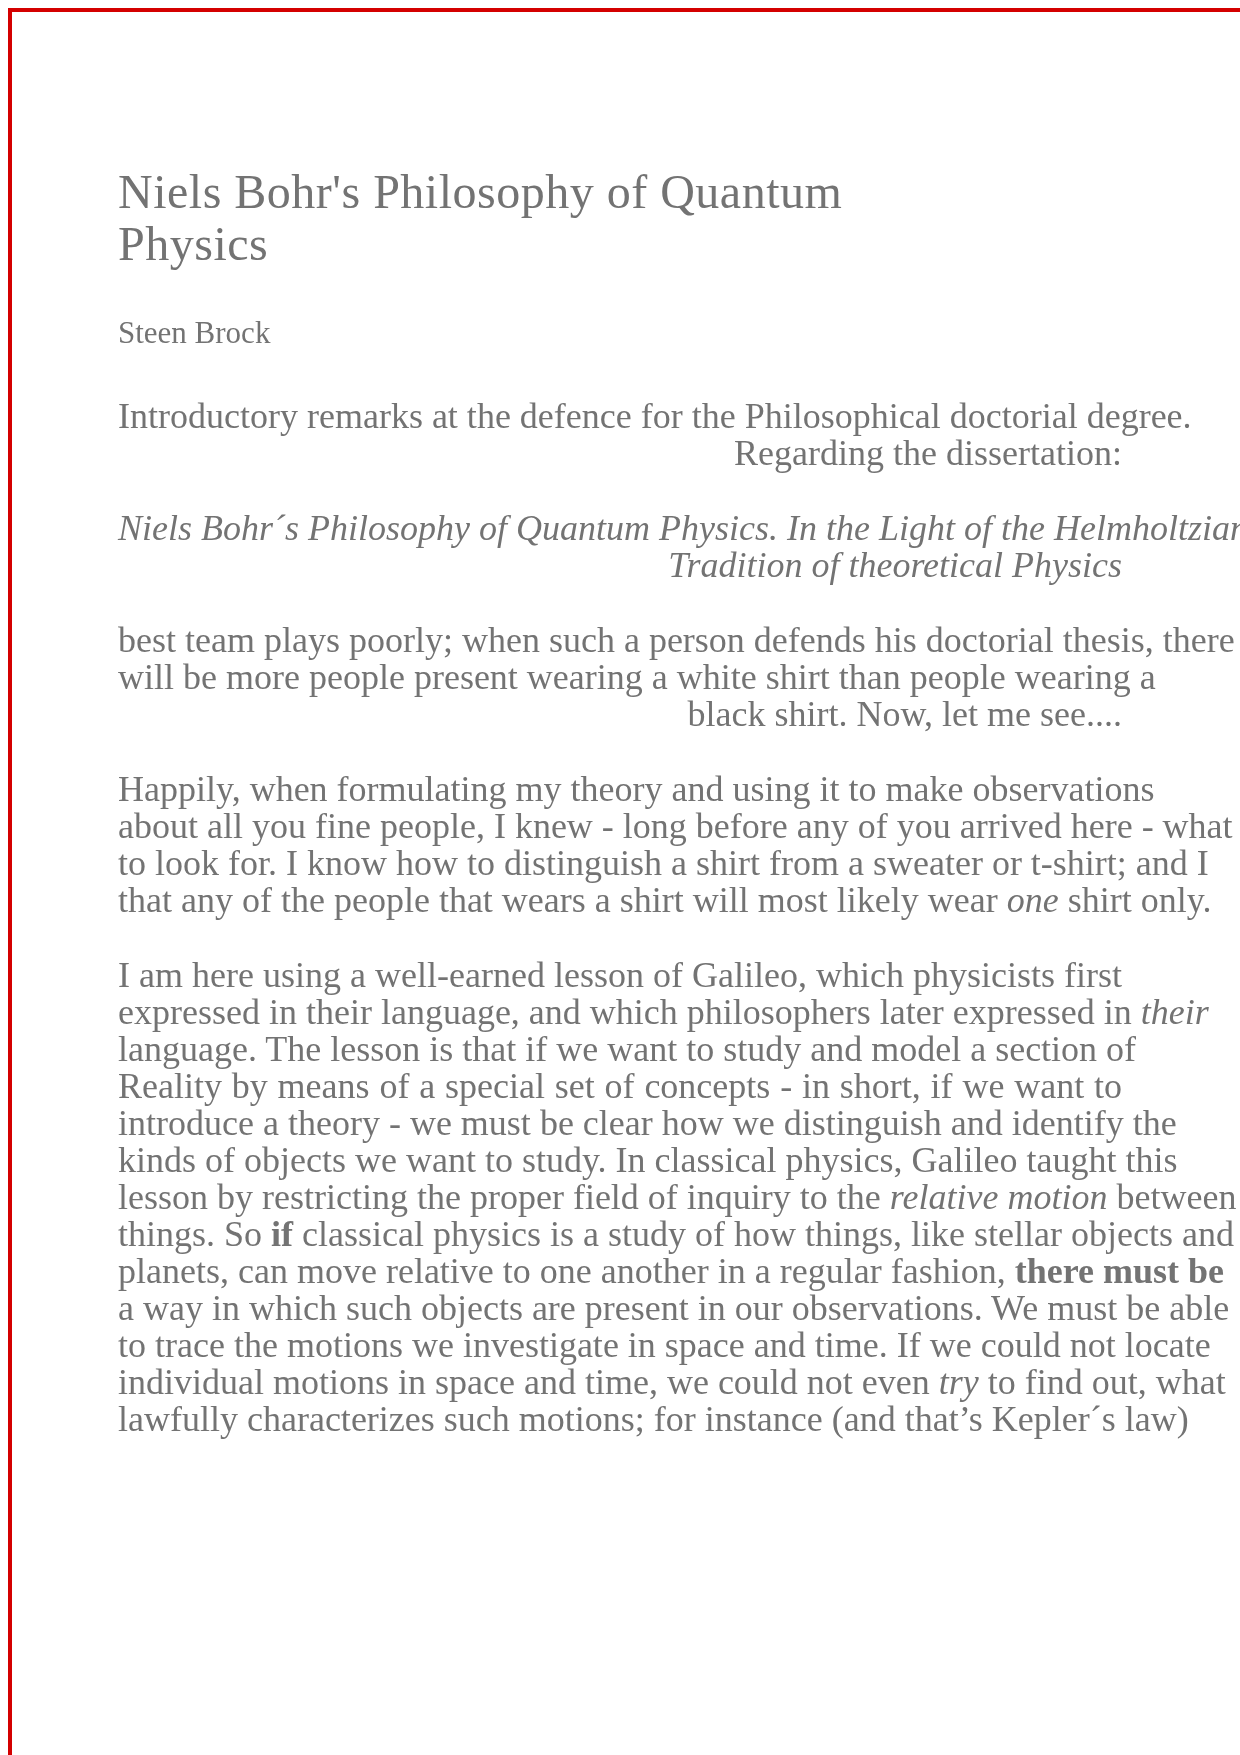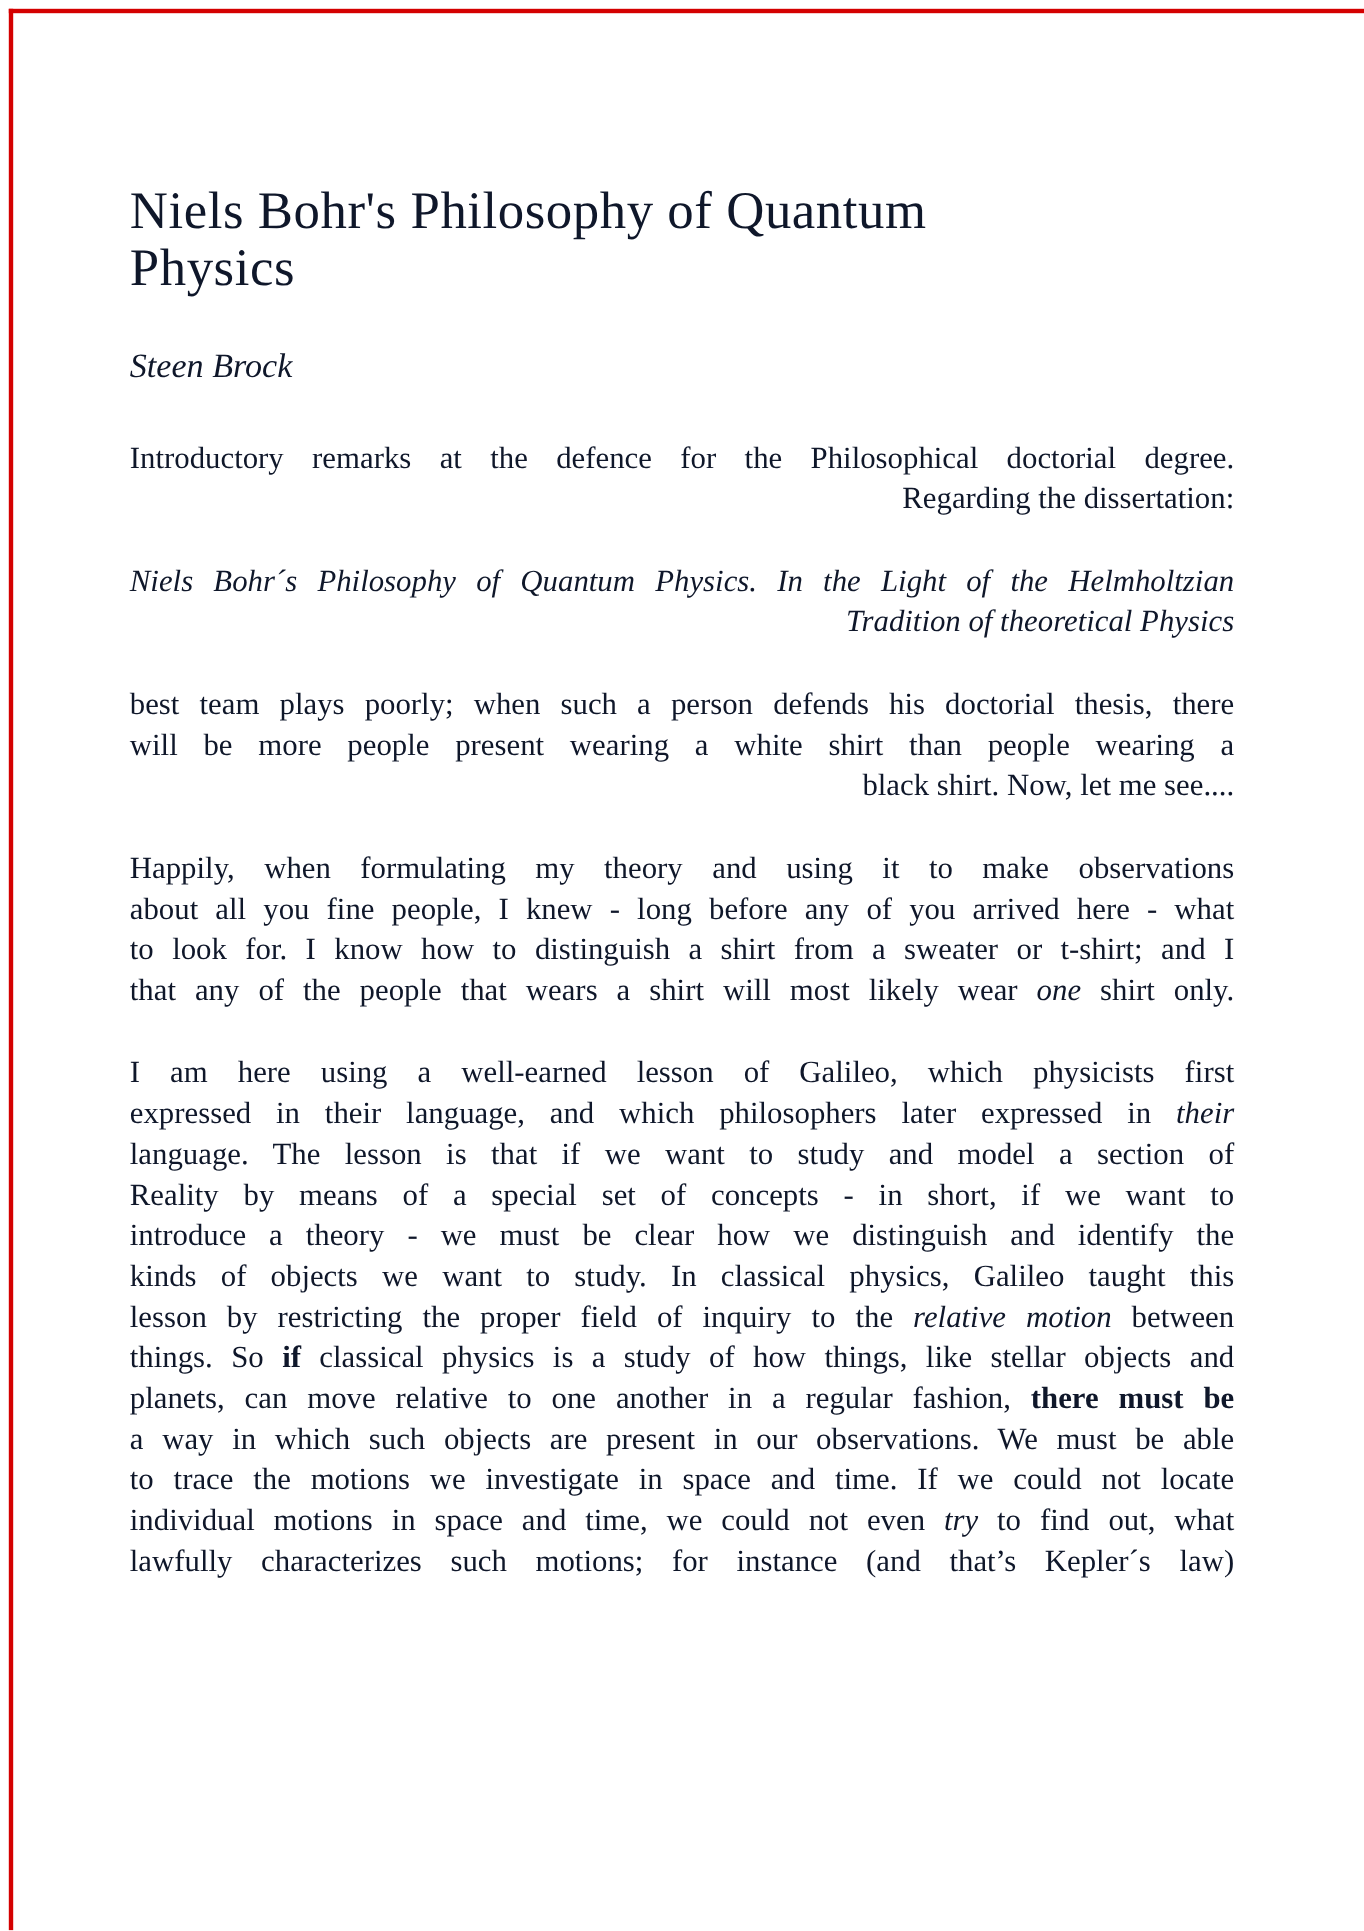--- a/index.html
+++ b/index.html
@@ -9,43 +9,42 @@
   }
   .page {
     position: relative;
     width: 1240px;
     height: 1755px;
     background: #ffffff;
     overflow: hidden;
     box-sizing: border-box;
     padding: 0 118px;
     font-family: "Liberation Serif", "DejaVu Serif", serif;
-    color: #0f172a;
+    color: #737373;
   }
   .redline { position: absolute; background: var(--red-line, #d40000); }
   .redline.top  { left: 8px; top: 8px; right: 0; height: 4px; }
   .redline.left { left: 8px; top: 8px; bottom: 0; width: 4px; }
 
   h1.doc-title {
     margin: 0;
     padding-top: 166px;
     font-size: 48px;
     line-height: 52px;
     font-weight: normal;
     letter-spacing: 0.5px;
   }
   .author {
     margin-top: 44px;
     font-size: 31px;
     line-height: 38px;
-    font-style: italic;
   }
   .para {
     margin-top: 38px;
-    font-size: 28px;
+    font-size: 36px;
     line-height: 37px;
   }
   .para.first { margin-top: 46px; }
   .para.italic { font-style: italic; }
   .line { text-align: right; white-space: nowrap; }
   .line.j {
     text-align: justify;
     text-align-last: justify;
   }
   .tab { display: inline-block; width: 112px; }

